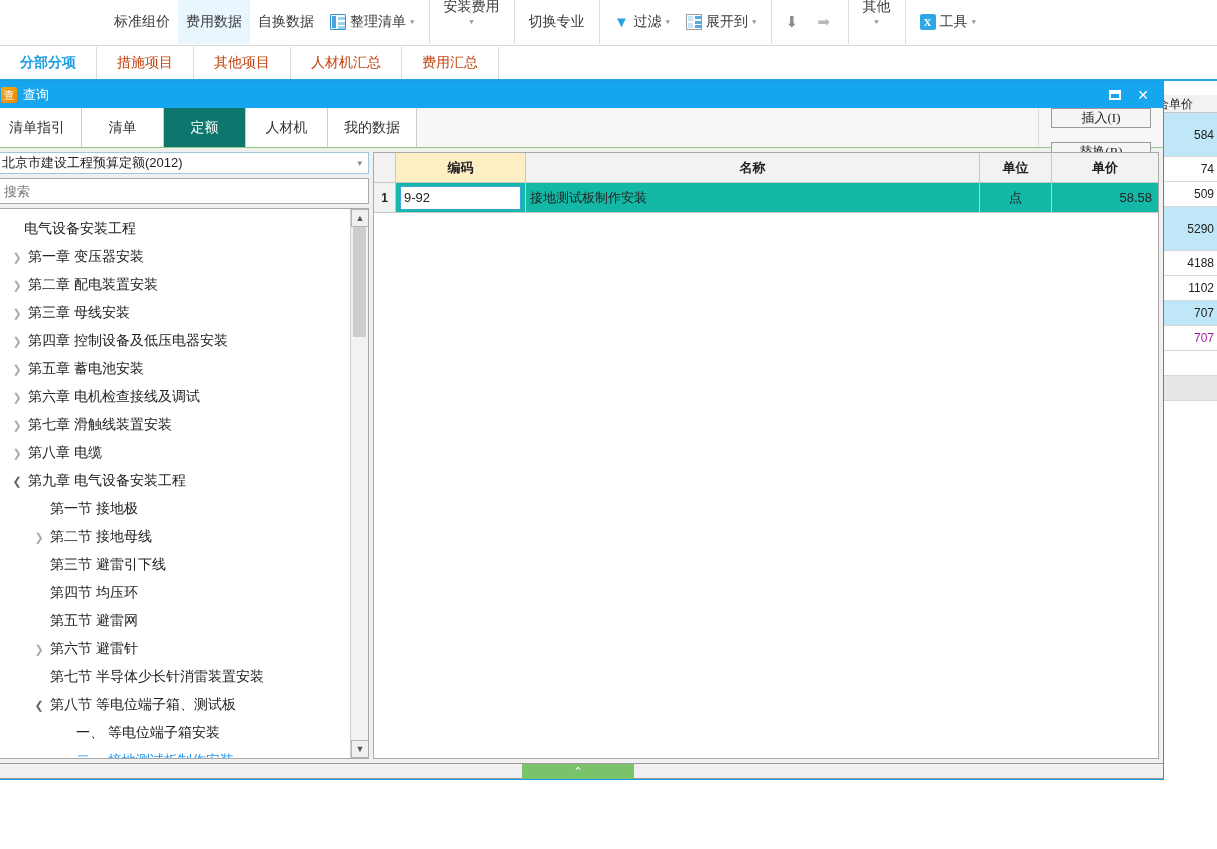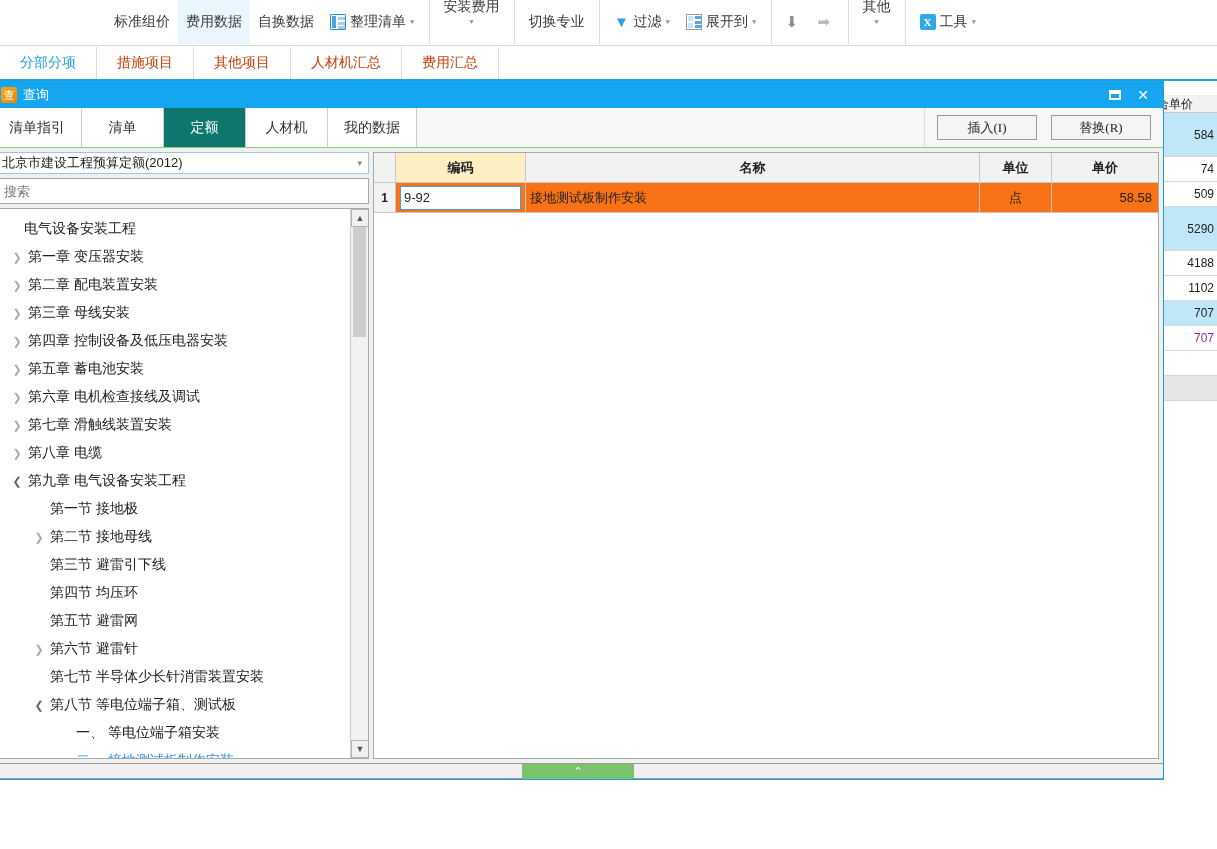--- a/index.html
+++ b/index.html
@@ -48,21 +48,21 @@
   .apptabs {
     position: absolute; left: 0; top: 47px; width: 1217px; height: 34px;
     background: #ffffff; border-bottom: 2px solid #29a3e0;
     display: flex; align-items: stretch;
   }
   .apptab {
     display: flex; align-items: center; justify-content: center;
     padding: 0 20px; font-size: 14px; color: #c2410c;
     border-right: 1px solid #dadada; cursor: default; white-space: nowrap;
   }
-  .apptab.active { color: #1a9ee0; font-weight: normal; align-items: center; }
+  .apptab.active { color: #1a9ee0; font-weight: bold; align-items: center; }
 
   
   .rightgrid {
     position: absolute; right: 0; top: 95px; width: 72px; height: 290px;
     font-size: 12px; color: #222;
   }
   .rg-head {
     height: 18px; line-height: 18px; padding-right: 2px;
     background: #f2f2f2; border-bottom: 1px solid #c7c7c7; text-align: left;
     overflow: hidden; white-space: nowrap;
@@ -103,21 +103,21 @@
     height: 40px; background: #f7f7f7; display: flex; align-items: stretch;
     border-bottom: 1px solid #8bc97f; flex: 0 0 auto;
   }
   .dtab {
     display:flex; align-items:center; justify-content:center;
     min-width: 82px; padding: 0 16px; font-size: 14px; color:#333;
     background:#fff; border-right:1px solid #cdcdcd; cursor:default;
   }
   .dtab.active { background:#0f766e; color:#fff; }
   .dtab-spacer { flex: 1 1 auto; background:#f7f7f7; border-right:1px solid #dcdcdc; }
-  .dtab-actions { display:flex; align-items:center; gap:14px; padding: 8px 12px; background:#f7f7f7; }
+  .dtab-actions { display:flex; align-items:center; gap:14px; padding: 0 12px; background:#f7f7f7;flex-direction:column; }
   .dlg-abtn {
     width: 100px; height: 25px; background: #f5f5f5; border: 1px solid #9b9b9b;
     font-size: 13px; color:#222; display:flex; align-items:center; justify-content:center;
     font-family: "Liberation Serif", serif; cursor: default;
   }
 
   
   .dlg-body { flex: 1 1 auto; display: flex; padding: 4px; gap: 4px; min-height: 0; }
   .left-pane { width: 372px; display:flex; flex-direction:column; min-height:0; }
   .lib-select {
@@ -144,21 +144,21 @@
     position:absolute; right:0; top:0; width:18px; bottom:0;
     background:#f2f2f2; border-left:1px solid #cfcfcf;
   }
   .tr-btn { width:18px; height:18px; background:#f0f0f0; border:1px solid #b5b5b5;
             color:#555; font-size:9px; display:flex; align-items:center; justify-content:center; }
   .tr-btn.bot { position:absolute; bottom:0; }
   .tr-thumb { position:absolute; top:18px; left:2px; width:13px; height:110px; background:#cdcdcd; }
 
   
   .right-pane { flex: 1 1 auto; display:flex; flex-direction:column; min-width:0; }
-  .grid { border: 1px solid #a9a9a9; background:#f97316; flex:1 1 auto; display:flex; flex-direction:column; min-height:0; }
+  .grid { border: 1px solid #a9a9a9; background:#14b8a6; flex:1 1 auto; display:flex; flex-direction:column; min-height:0; }
   .grow { display:flex; height: 30px; flex: 0 0 auto; }
   .ghead { background:#f2f2f2; font-weight:bold; }
   .gcell {
     border-right:1px solid #c8c8c8; border-bottom:1px solid #c8c8c8;
     display:flex; align-items:center; padding: 0 4px; font-size:13px; overflow:hidden; white-space:nowrap;
   }
   .gcell.c-idx { width: 22px; justify-content:center; background:#f2f2f2; font-weight:bold; font-size:12px; }
   .gcell.c-code { width: 130px; justify-content:center; }
   .gcell.c-name { flex:1 1 auto; justify-content:center; }
   .gcell.c-unit { width: 72px; justify-content:center; }

